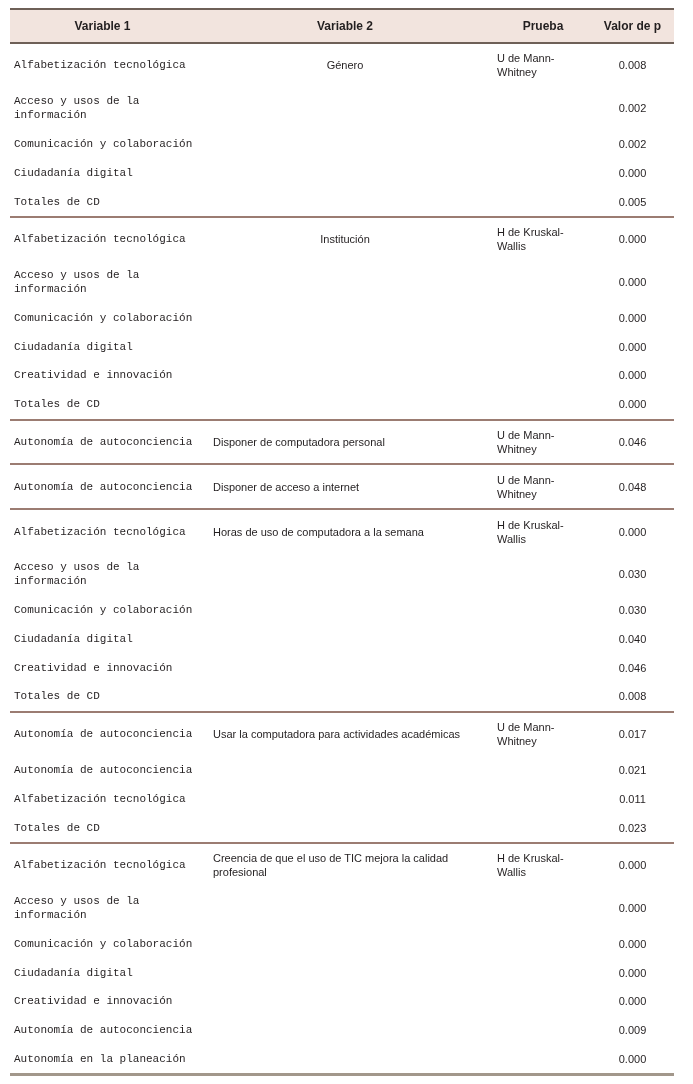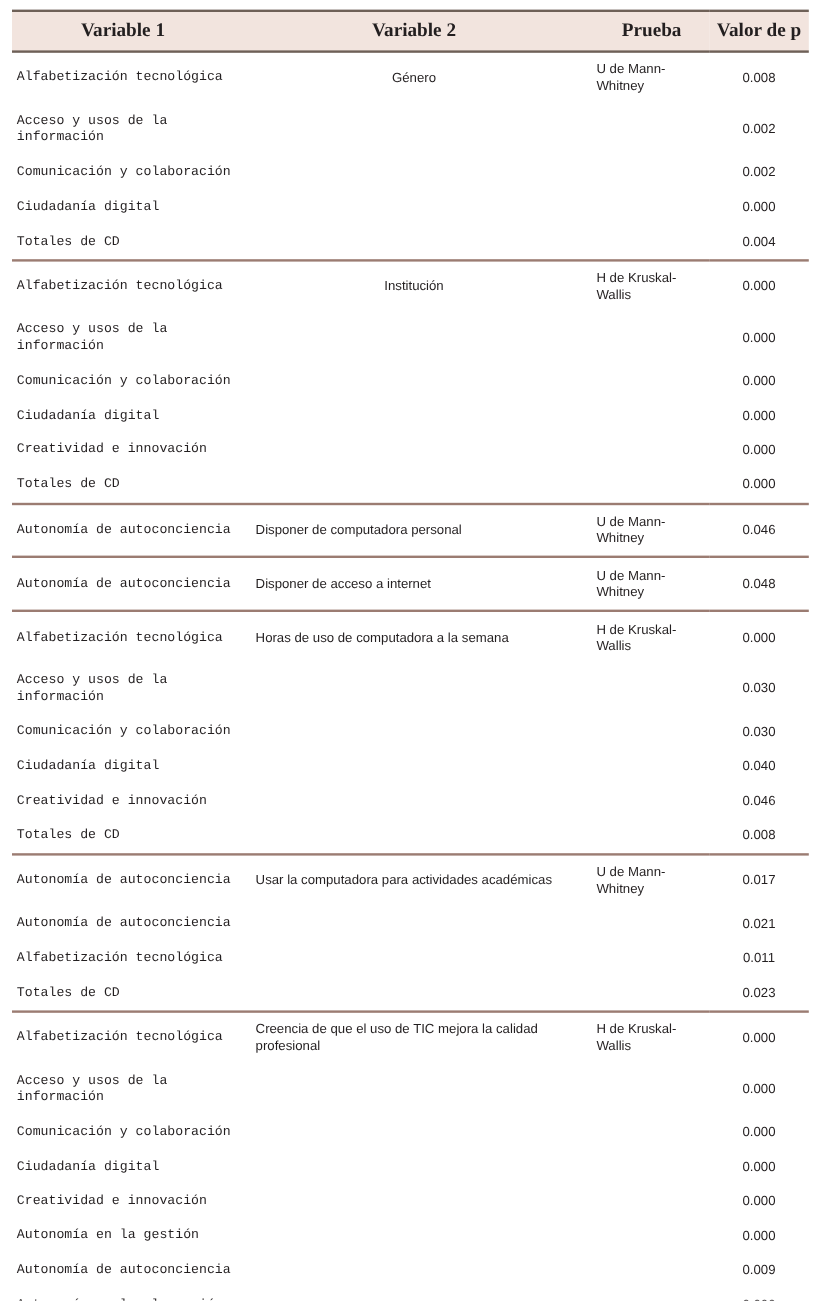--- a/index.html
+++ b/index.html
@@ -32,26 +32,25 @@
     font-size: 11px;
   }
   col.c1col { width: 185px; }
   col.c2col { width: 300px; }
   col.c3col { width: 96px; }
   col.c4col { width: 83px; }
   thead th {
     background: var(--header-bg);
     border-bottom: 2px solid var(--header-border);
     font-weight: bold;
-    font-size: 16px;
+    font-size: 12px;
     line-height: 14px;
     padding: 9px 0;
     text-align: center;
     color: var(--text);
-    font-family: Liberation Serif, serif;
   }
   tbody.section:not(:first-of-type) {
     border-top: 2px solid var(--section-border);
   }
   td {
     padding: 7.4px 2px;
     line-height: 14px;
     vertical-align: middle;
     overflow: hidden;
   }
@@ -107,21 +106,21 @@
         <tr>
     <td class="c1">Ciudadanía digital</td>
     <td class="c2"><span></span></td>
     <td class="c3"></td>
     <td class="c4">0.000</td>
   </tr>
         <tr>
     <td class="c1">Totales de CD</td>
     <td class="c2"><span></span></td>
     <td class="c3"></td>
-    <td class="c4">0.004</td>
+    <td class="c4">0.005</td>
   </tr>
       </tbody>
       <tbody class="section">
         <tr>
     <td class="c1">Alfabetización tecnológica</td>
     <td class="c2"><span>Institución</span></td>
     <td class="c3">H de Kruskal-Wallis</td>
     <td class="c4">0.000</td>
   </tr>
         <tr>
@@ -255,26 +254,20 @@
     <td class="c4">0.000</td>
   </tr>
         <tr>
     <td class="c1">Ciudadanía digital</td>
     <td class="c2"><span></span></td>
     <td class="c3"></td>
     <td class="c4">0.000</td>
   </tr>
         <tr>
     <td class="c1">Creatividad e innovación</td>
-    <td class="c2"><span></span></td>
-    <td class="c3"></td>
-    <td class="c4">0.000</td>
-  </tr>
-        <tr>
-    <td class="c1">Autonomía en la gestión</td>
     <td class="c2"><span></span></td>
     <td class="c3"></td>
     <td class="c4">0.000</td>
   </tr>
         <tr>
     <td class="c1">Autonomía de autoconciencia</td>
     <td class="c2"><span></span></td>
     <td class="c3"></td>
     <td class="c4">0.009</td>
   </tr>

